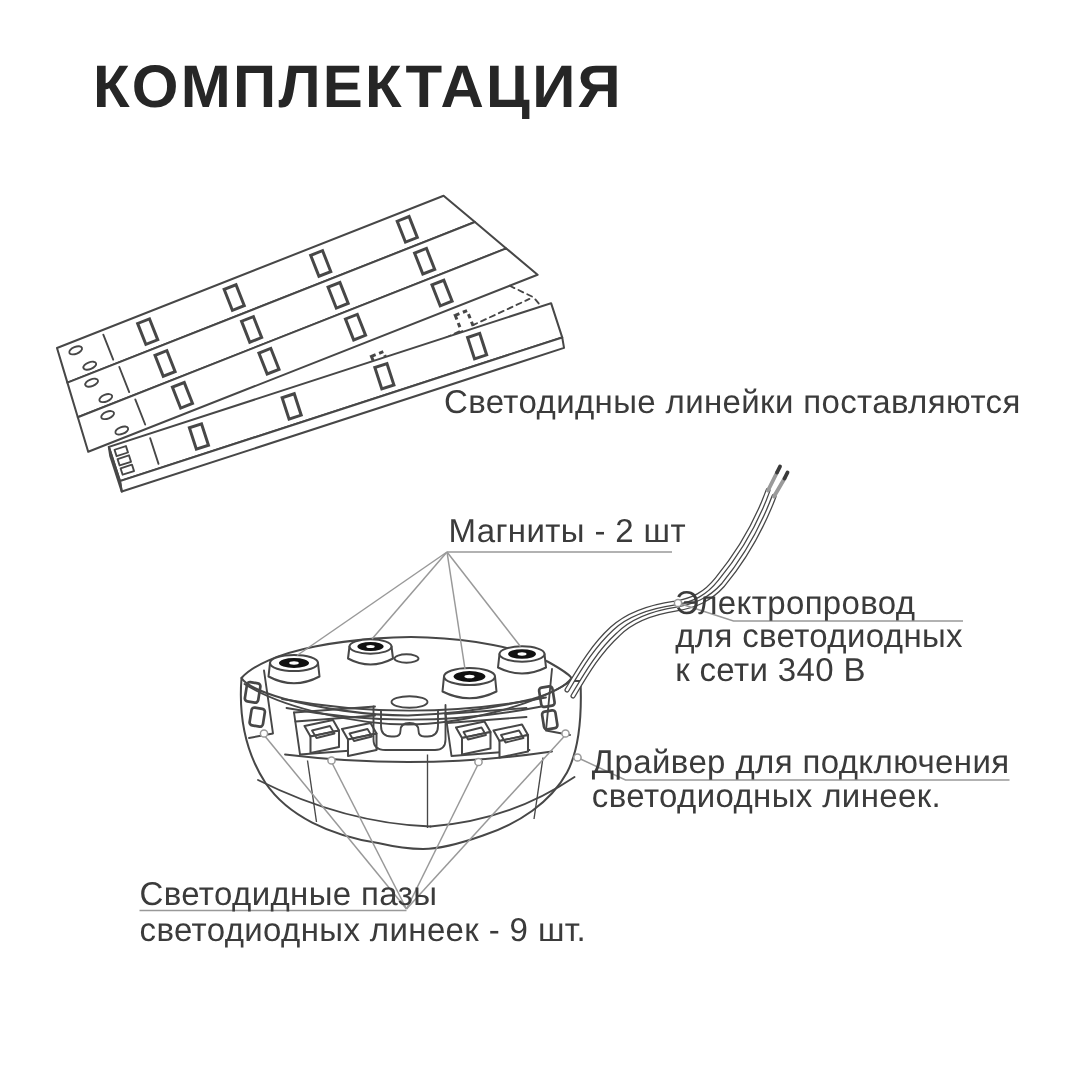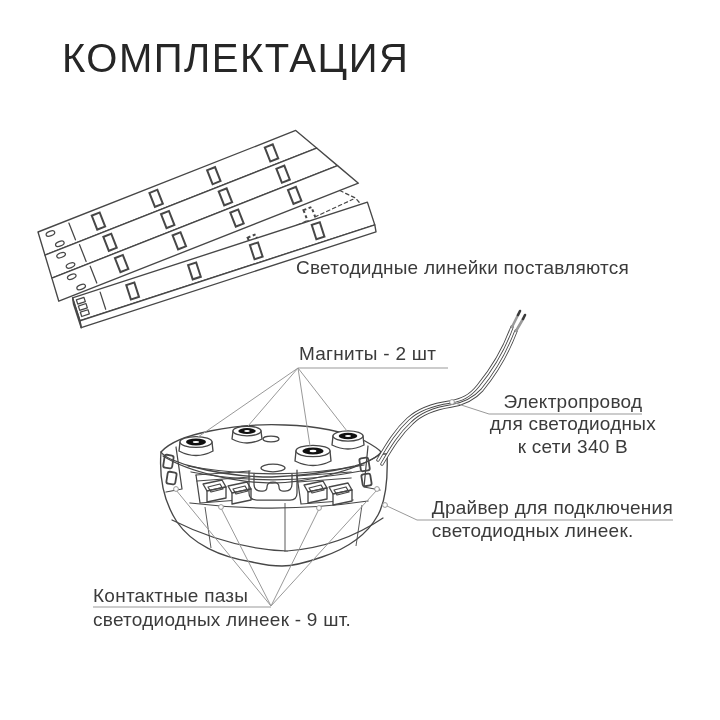--- a/index.html
+++ b/index.html
@@ -8,26 +8,26 @@
   }
   html,body{margin:0;padding:0}
   body{
     width:720px;height:720px;position:relative;overflow:hidden;
     background:var(--background);
     font-family:"Liberation Sans","DejaVu Sans",sans-serif;
   }
   #stage{position:absolute;left:0;top:0;width:720px;height:720px}
   svg{position:absolute;left:0;top:0}
   .label{
-    position:absolute;color:var(--text);font-size:19px;
+    position:absolute;color:var(--text);font-size:22px;
     letter-spacing:.25px;line-height:23px;white-space:nowrap;
   }
   #title{
     position:absolute;left:62px;top:36px;
-    font-size:40px;font-weight:400;letter-spacing:1.5px;color:var(--title);
+    font-size:40px;font-weight:700;letter-spacing:1.5px;color:var(--title);
     white-space:nowrap;
   }
   .ln {fill:none;stroke:var(--line);stroke-width:1.25;stroke-linejoin:round;stroke-linecap:round}
   .lnf{fill:#ffffff;stroke:var(--line);stroke-width:1.35;stroke-linejoin:round;stroke-linecap:round}
   .led{fill:#ffffff;stroke:var(--line);stroke-width:2;stroke-linejoin:miter}
   .fdsh{stroke-dasharray:3.5 3}
   .ddsh{stroke-dasharray:3 2.5}
   .thin{fill:none;stroke:var(--leader);stroke-width:1}
   .dot{fill:#ffffff;stroke:var(--leader);stroke-width:1}
   .wire-core{fill:none;stroke:var(--line);stroke-width:3.4;stroke-linecap:round}
@@ -219,29 +219,29 @@
   </svg>
 
   <div id="title">КОМПЛЕКТАЦИЯ</div>
 
   <div class="label" style="left:296px;top:256px">
     <div>Светодидные линейки поставляются</div>
   </div>
 
   <div class="label" style="left:299px;top:342px">Магниты - 2 шт</div>
 
-  <div class="label" style="right:64px;top:391px;text-align:center;line-height:22.3px">
+  <div class="label" style="right:78px;top:391px;text-align:left;line-height:22.3px">
     <div>Электропровод</div>
     <div>для светодиодных</div>
     <div>к сети 340 В</div>
   </div>
 
   <div class="label" style="right:47px;top:496px;text-align:left">
     <div>Драйвер для подключения</div>
     <div>светодиодных линеек.</div>
   </div>
 
   <div class="label" style="left:93px;top:584px;line-height:23.5px">
-    <div>Контактные пазы</div>
+    <div>Светодидные пазы</div>
     <div>светодиодных линеек - 9 шт.</div>
   </div>
 
 </div>
 
 </body></html>

